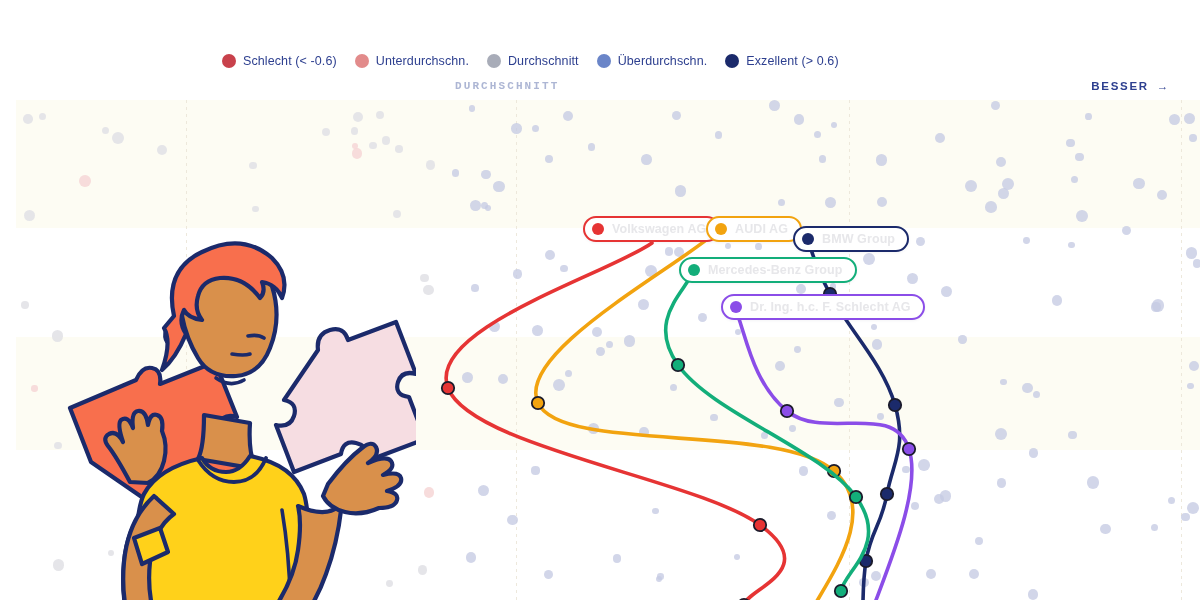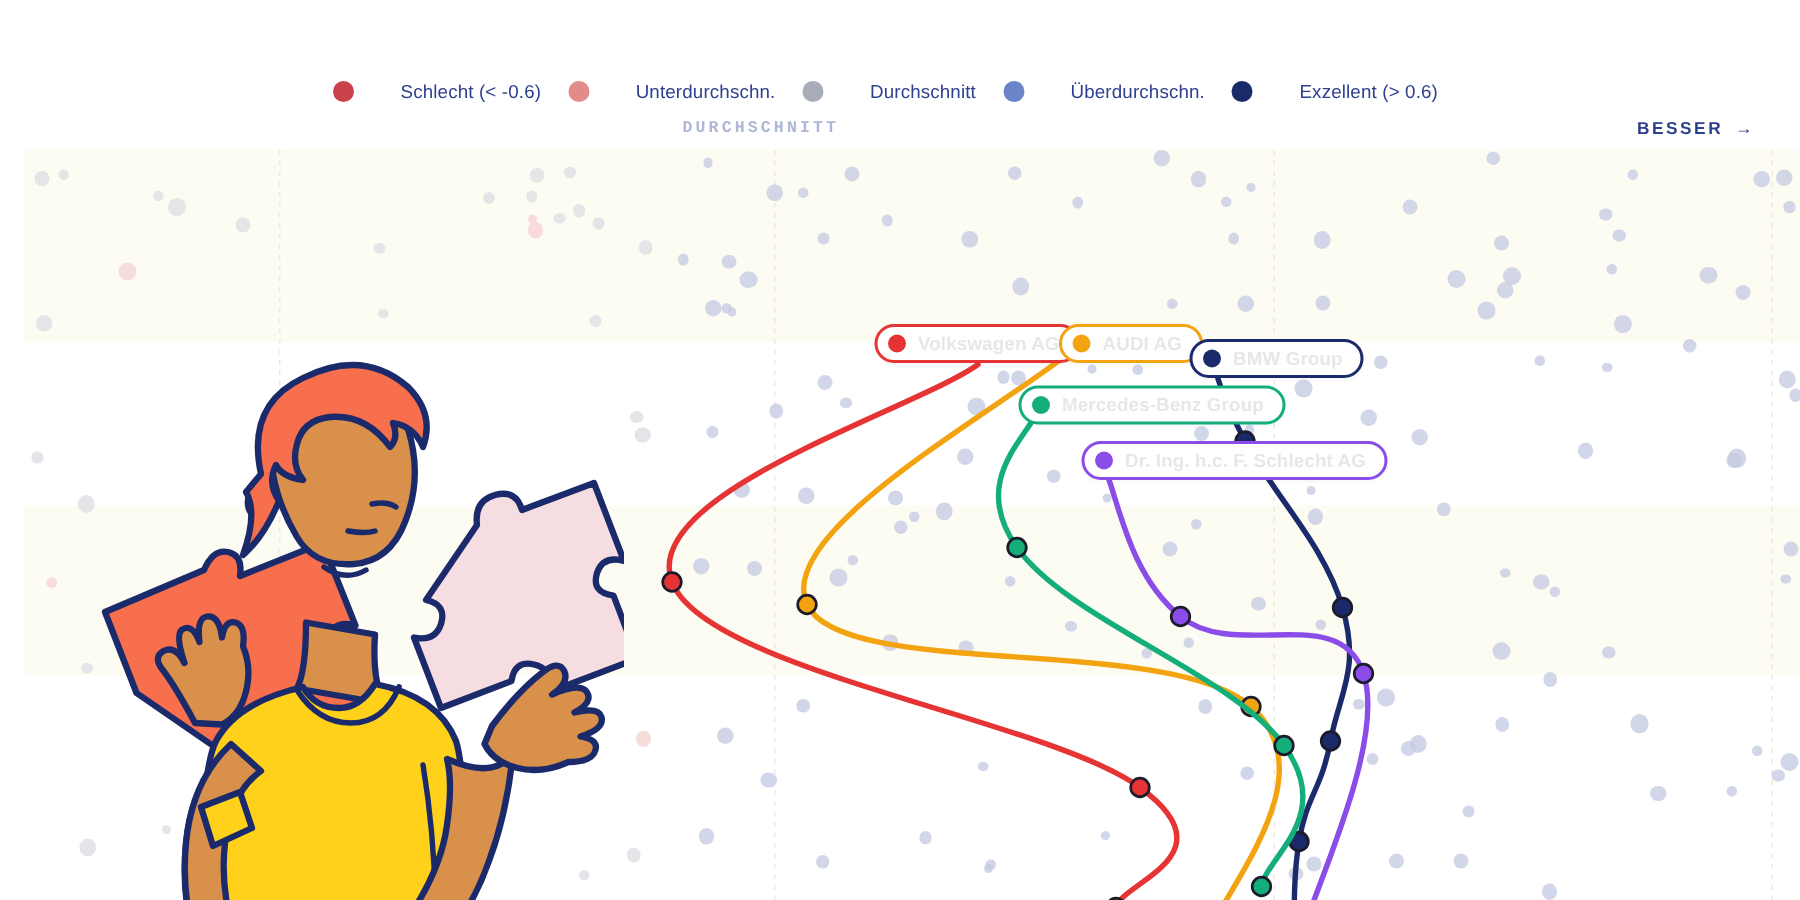--- a/index.html
+++ b/index.html
@@ -9,21 +9,21 @@
     font-family:"Liberation Sans","DejaVu Sans",sans-serif;
     position:relative;
   }
   #stage{position:absolute;left:0;top:0;width:1200px;height:600px;overflow:hidden;background:#fff;}
 
   
   .header{position:absolute;left:0;top:0;width:1200px;height:100px;background:#fff;z-index:40;}
   .legend{position:absolute;left:222px;top:54px;display:flex;align-items:center;gap:18px;}
   .legend-item{display:flex;align-items:center;gap:7px;white-space:nowrap;}
   .legend-dot{width:14px;height:14px;border-radius:50%;display:block;flex:0 0 auto;}
-  .legend-label{font-size:12.5px;color:#2d3f8f;letter-spacing:.1px;margin-left:24px;}
+  .legend-label{font-size:12.5px;color:#2d3f8f;letter-spacing:.1px;}
 
   .avg-label{
     position:absolute;left:455px;top:80px;
     font-size:11px;letter-spacing:2.1px;color:#adb6d4;
     font-family:"Liberation Mono","DejaVu Sans Mono",monospace;
     font-weight:700;
   }
   .besser{
     position:absolute;right:30px;top:80px;
     font-size:11.5px;letter-spacing:1.7px;color:#2d3f8f;font-weight:700;

